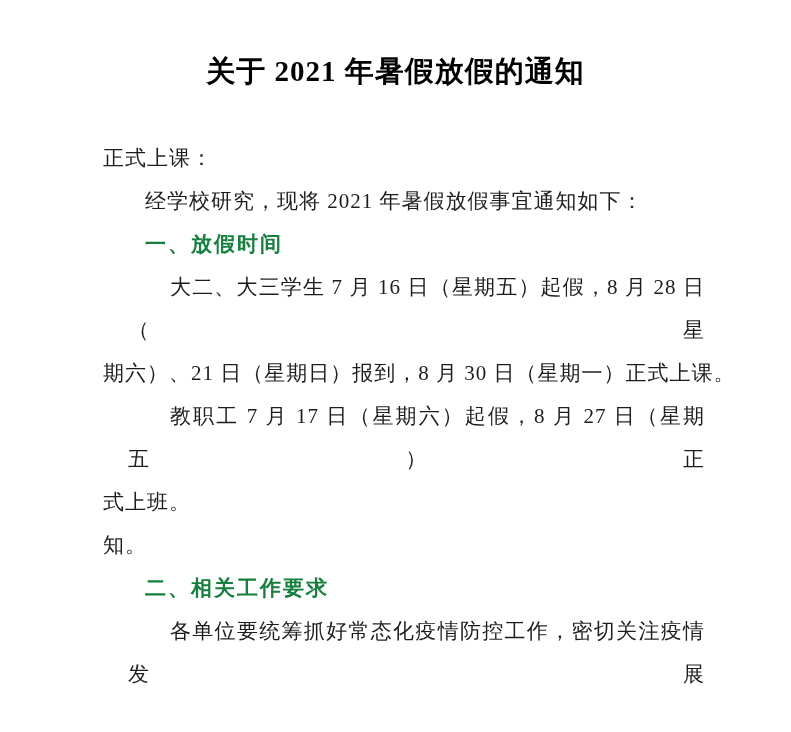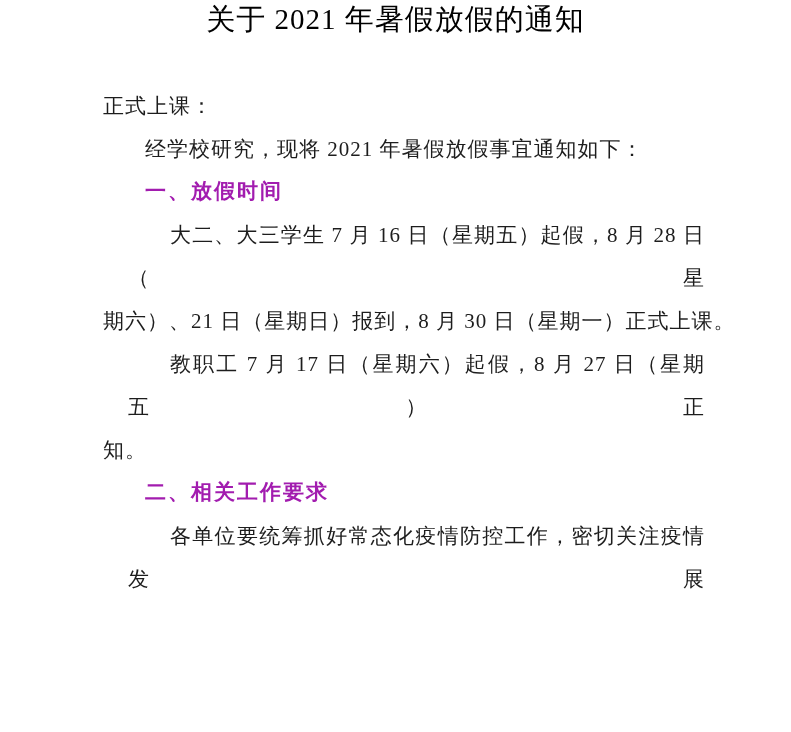--- a/index.html
+++ b/index.html
@@ -11,24 +11,25 @@
     font-family: "Liberation Serif", "DejaVu Serif", serif;
   }
   .page {
     position: relative;
     width: 791px;
     height: 732px;
     background: #ffffff;
     overflow: hidden;
   }
   .doc-title {
+    padding-top: 52px;
     width: 791px;
     text-align: center;
     font-family: "Liberation Serif", "DejaVu Serif", serif;
-    font-weight: 400;
+    font-weight: 700;
     font-size: 29px;
     line-height: 38px;
     letter-spacing: 1px;
     color: #000000;
     white-space: nowrap;
   }
   .doc-body {
     margin: 47px 86px 0 103px; 
     width: 602px;
     font-size: 21px;
@@ -36,23 +37,23 @@
     letter-spacing: 1px;
     color: #1d1d1d;
   }
   .doc-line {
     min-height: 43px;
     white-space: nowrap;
     overflow: visible;
   }
   .doc-line.indent { text-indent: 42px; font-family: Liberation Serif, serif; }
   .doc-line.heading {
-    font-family: Liberation Mono, monospace;
+    font-family: Liberation Serif, serif;
     font-weight: 700;
-    color: #a21caf;
+    color: #15803d;
     letter-spacing: 2px;
   }
   .doc-line.justify {
     white-space: normal;
     text-align: justify;
     text-align-last: justify;
     margin-left: 25px;
   }
 </style>
 </head>
@@ -60,17 +61,18 @@
 
 <div class="page">
   <h1 class="doc-title">关于 2021 年暑假放假的通知</h1>
   <div class="doc-body" id="doc-body">
       <div class="doc-line salutation">正式上课：</div>
       <div class="doc-line para indent">经学校研究，现将 2021 年暑假放假事宜通知如下：</div>
       <div class="doc-line heading indent">一、放假时间</div>
       <div class="doc-line para indent justify">大二、大三学生 7 月 16 日（星期五）起假，8 月 28 日（星</div>
       <div class="doc-line para">期六）、21 日（星期日）报到，8 月 30 日（星期一）正式上课。</div>
       <div class="doc-line para indent justify">教职工 7 月 17 日（星期六）起假，8 月 27 日（星期五）正</div>
+      <div class="doc-line para">式上班。</div>
       <div class="doc-line para">知。</div>
       <div class="doc-line heading indent">二、相关工作要求</div>
       <div class="doc-line para indent justify">各单位要统筹抓好常态化疫情防控工作，密切关注疫情发展</div>
     </div>
 </div>
 
 </body></html>

